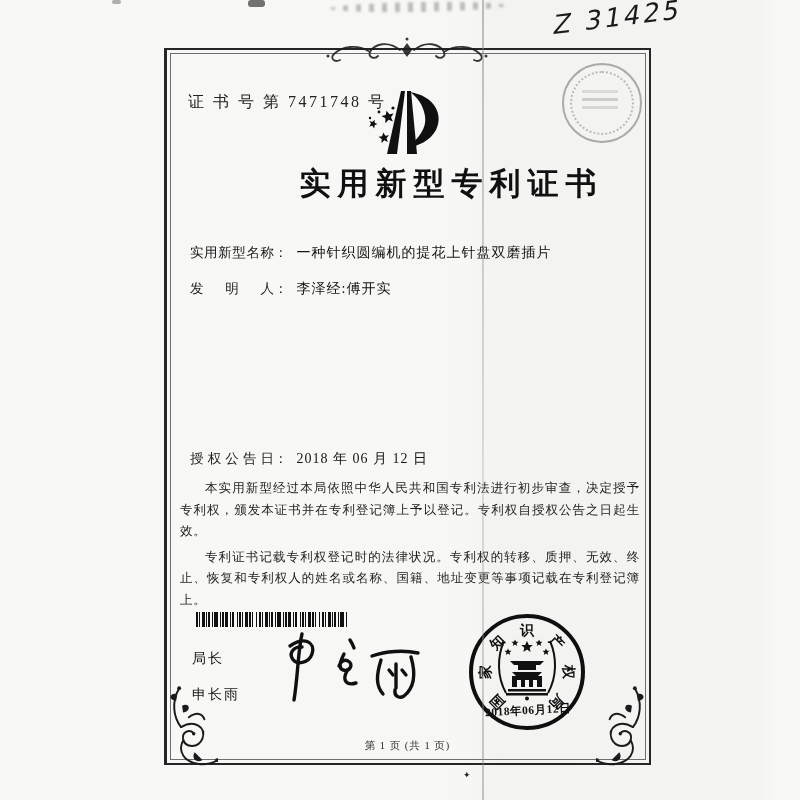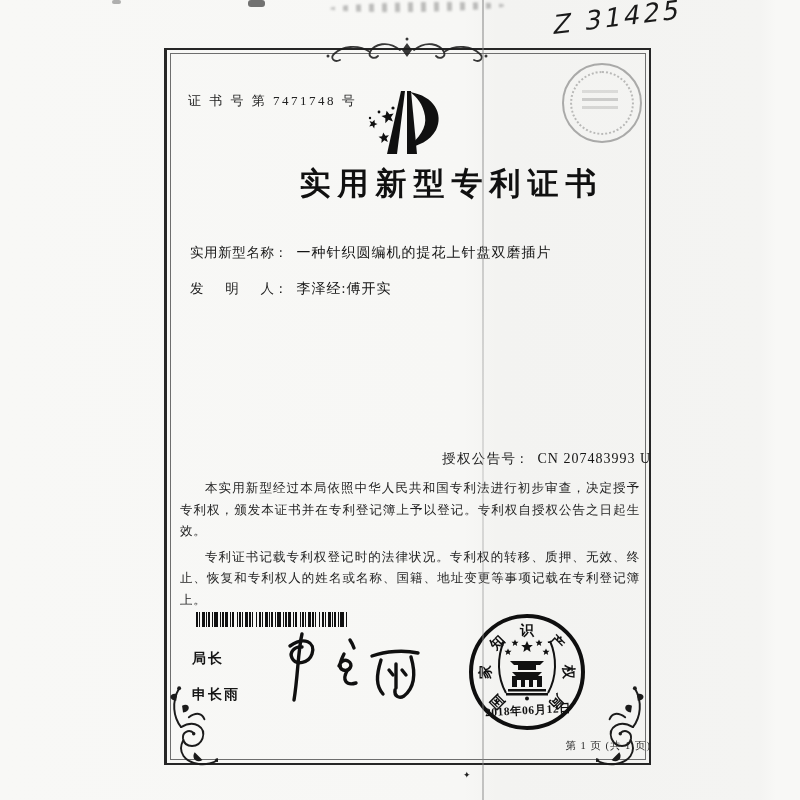--- a/index.html
+++ b/index.html
@@ -17,46 +17,46 @@
     background:repeating-linear-gradient(90deg,rgba(80,80,80,.35) 0 5px,transparent 5px 13px);
     filter:blur(1px);transform:rotate(-1deg);}
   .smudge2{left:248px;top:0;width:17px;height:7px;background:#3a3a3a;opacity:.7;border-radius:3px;filter:blur(.5px);}
   .smudge3{left:112px;top:0;width:9px;height:4px;background:#666;opacity:.5;border-radius:2px;}
 
   
   .frame{left:164px;top:48px;width:487px;height:717px;border:2px solid #262626;border-left-width:3px;box-sizing:border-box;}
   .frame-inner{position:absolute;left:3px;top:3px;right:3px;bottom:3px;border:1px solid #6e6e6e;}
   .ornament{z-index:5;}
 
-  .certno{left:188px;top:92px;font-size:13px;letter-spacing:2.5px;color:#222;white-space:nowrap;}
+  .certno{left:188px;top:92px;font-size:16px;letter-spacing:2.5px;color:#222;white-space:nowrap;}
   .title{left:164px;top:163px;width:575px;text-align:center;font-size:31px;font-weight:700;letter-spacing:7px;color:#101010;white-space:nowrap;}
 
   .handwrite{left:553px;top:2px;font-family:"DejaVu Sans",sans-serif;font-size:26px;color:#1a1a1a;
     letter-spacing:3px;transform:rotate(-7deg) skewX(-15deg);white-space:nowrap;z-index:30;}
 
   .faintstamp{left:562px;top:63px;width:76px;height:76px;border:2.5px solid rgba(50,50,50,.38);border-radius:50%;filter:blur(.4px);}
   .faintstamp::before{content:"";position:absolute;left:6px;top:6px;right:6px;bottom:6px;border:2px dotted rgba(0,0,0,.24);border-radius:50%;}
   .faintstamp::after{content:"";position:absolute;left:18px;top:33px;width:36px;height:3px;background:rgba(0,0,0,.16);
     box-shadow:0 8px 0 rgba(0,0,0,.12),0 -8px 0 rgba(0,0,0,.10);}
 
   .frow{position:absolute;left:190px;white-space:nowrap;}
   .flabel{display:inline-block;width:84px;font-size:13.5px;text-align:justify;text-align-last:justify;color:#1c1c1c;}
   .fcolon{display:inline-block;font-size:13.5px;margin-right:9px;}
   .fvalue{font-size:14px;letter-spacing:1px;color:#141414;}
   .grantno{position:absolute;left:442px;white-space:nowrap;}
   .grantno .flabel{width:73px;}
 
   .paras{left:176px;top:474px;width:468px;}
   .paras p{margin:4px;font-size:12.5px;line-height:21.6px;letter-spacing:.8px;text-align:justify;text-indent:2em;color:#1e1e1e;}
 
-  .officer-title,.officer-name{font-family:"Liberation Sans","DejaVu Sans",sans-serif;font-weight:700;font-size:14px;color:#161616;letter-spacing:2px;}
+  .officer-title,.officer-name{font-family:"Liberation Sans","DejaVu Sans",sans-serif;font-weight:400;font-size:14px;color:#161616;letter-spacing:2px;}
   .officer-title{left:192px;top:650px;}
   .officer-name{left:192px;top:686px;}
 
-  .footer{left:164px;top:739px;width:487px;text-align:right;font-size:10.5px;letter-spacing:1px;color:#2a2a2a;}
+  .footer{left:164px;top:739px;width:487px;text-align:center;font-size:10.5px;letter-spacing:1px;color:#2a2a2a;}
   .bottommark{left:463px;top:770px;font-size:9px;color:#222;}
 
   
   .sealcircle{left:469px;top:614px;width:116px;height:116px;box-sizing:border-box;border:4.5px solid #0f0f0f;border-radius:50%;z-index:20;}
   .sealch{position:absolute;width:16px;height:16px;line-height:16px;text-align:center;
     font-family:"Liberation Sans","DejaVu Sans",sans-serif;font-weight:700;font-size:14px;color:#0f0f0f;z-index:21;}
   .sealdate{left:468px;top:703px;width:120px;text-align:center;font-size:11.5px;font-weight:700;color:#101010;
     transform:rotate(-3deg);letter-spacing:.5px;z-index:22;white-space:nowrap;}
   svg{display:block;}
 </style>
@@ -146,22 +146,22 @@
   <div class="abs faintstamp"></div>
 
   <div class="abs handwrite">Z 31425</div>
 
   <div class="frow" style="top:279px;">
     <span class="flabel">发明人</span><span class="fcolon">：</span><span class="fvalue">李泽经:傅开实</span>
   </div>
   <div class="frow" style="top:243px;">
     <span class="flabel">实用新型名称</span><span class="fcolon">：</span><span class="fvalue">一种针织圆编机的提花上针盘双磨插片</span>
   </div>
-  <div class="grantno" style="top:449px;">
-    <span class="flabel">授权公告号</span><span class="fcolon">：</span><span class="fvalue">CN 207483993 U</span>
+  <div class="frow" style="top:449px;">
+    <span class="flabel">授权公告日</span><span class="fcolon">：</span><span class="fvalue">2018 年 06 月 12 日</span>
   </div>
 
   <div class="abs paras">
     <p>本实用新型经过本局依照中华人民共和国专利法进行初步审查，决定授予专利权，颁发本证书并在专利登记簿上予以登记。专利权自授权公告之日起生效。</p>
     <p>专利证书记载专利权登记时的法律状况。专利权的转移、质押、无效、终止、恢复和专利权人的姓名或名称、国籍、地址变更等事项记载在专利登记簿上。</p>
   </div>
 
   <svg class="abs" style="left:196px;top:612px;" width="152" height="15" viewBox="0 0 152 15">
     <path d="M0,7.5 H152" stroke="#111" stroke-width="15" stroke-dasharray="2 1 1 2 3 1 1 1 2 2 1 1 4 2 1 1 2 1 3 2 1 1 2 3 1 1 2 1 1 2 3 1 2 1 1 3 1 2"></path>
   </svg>

